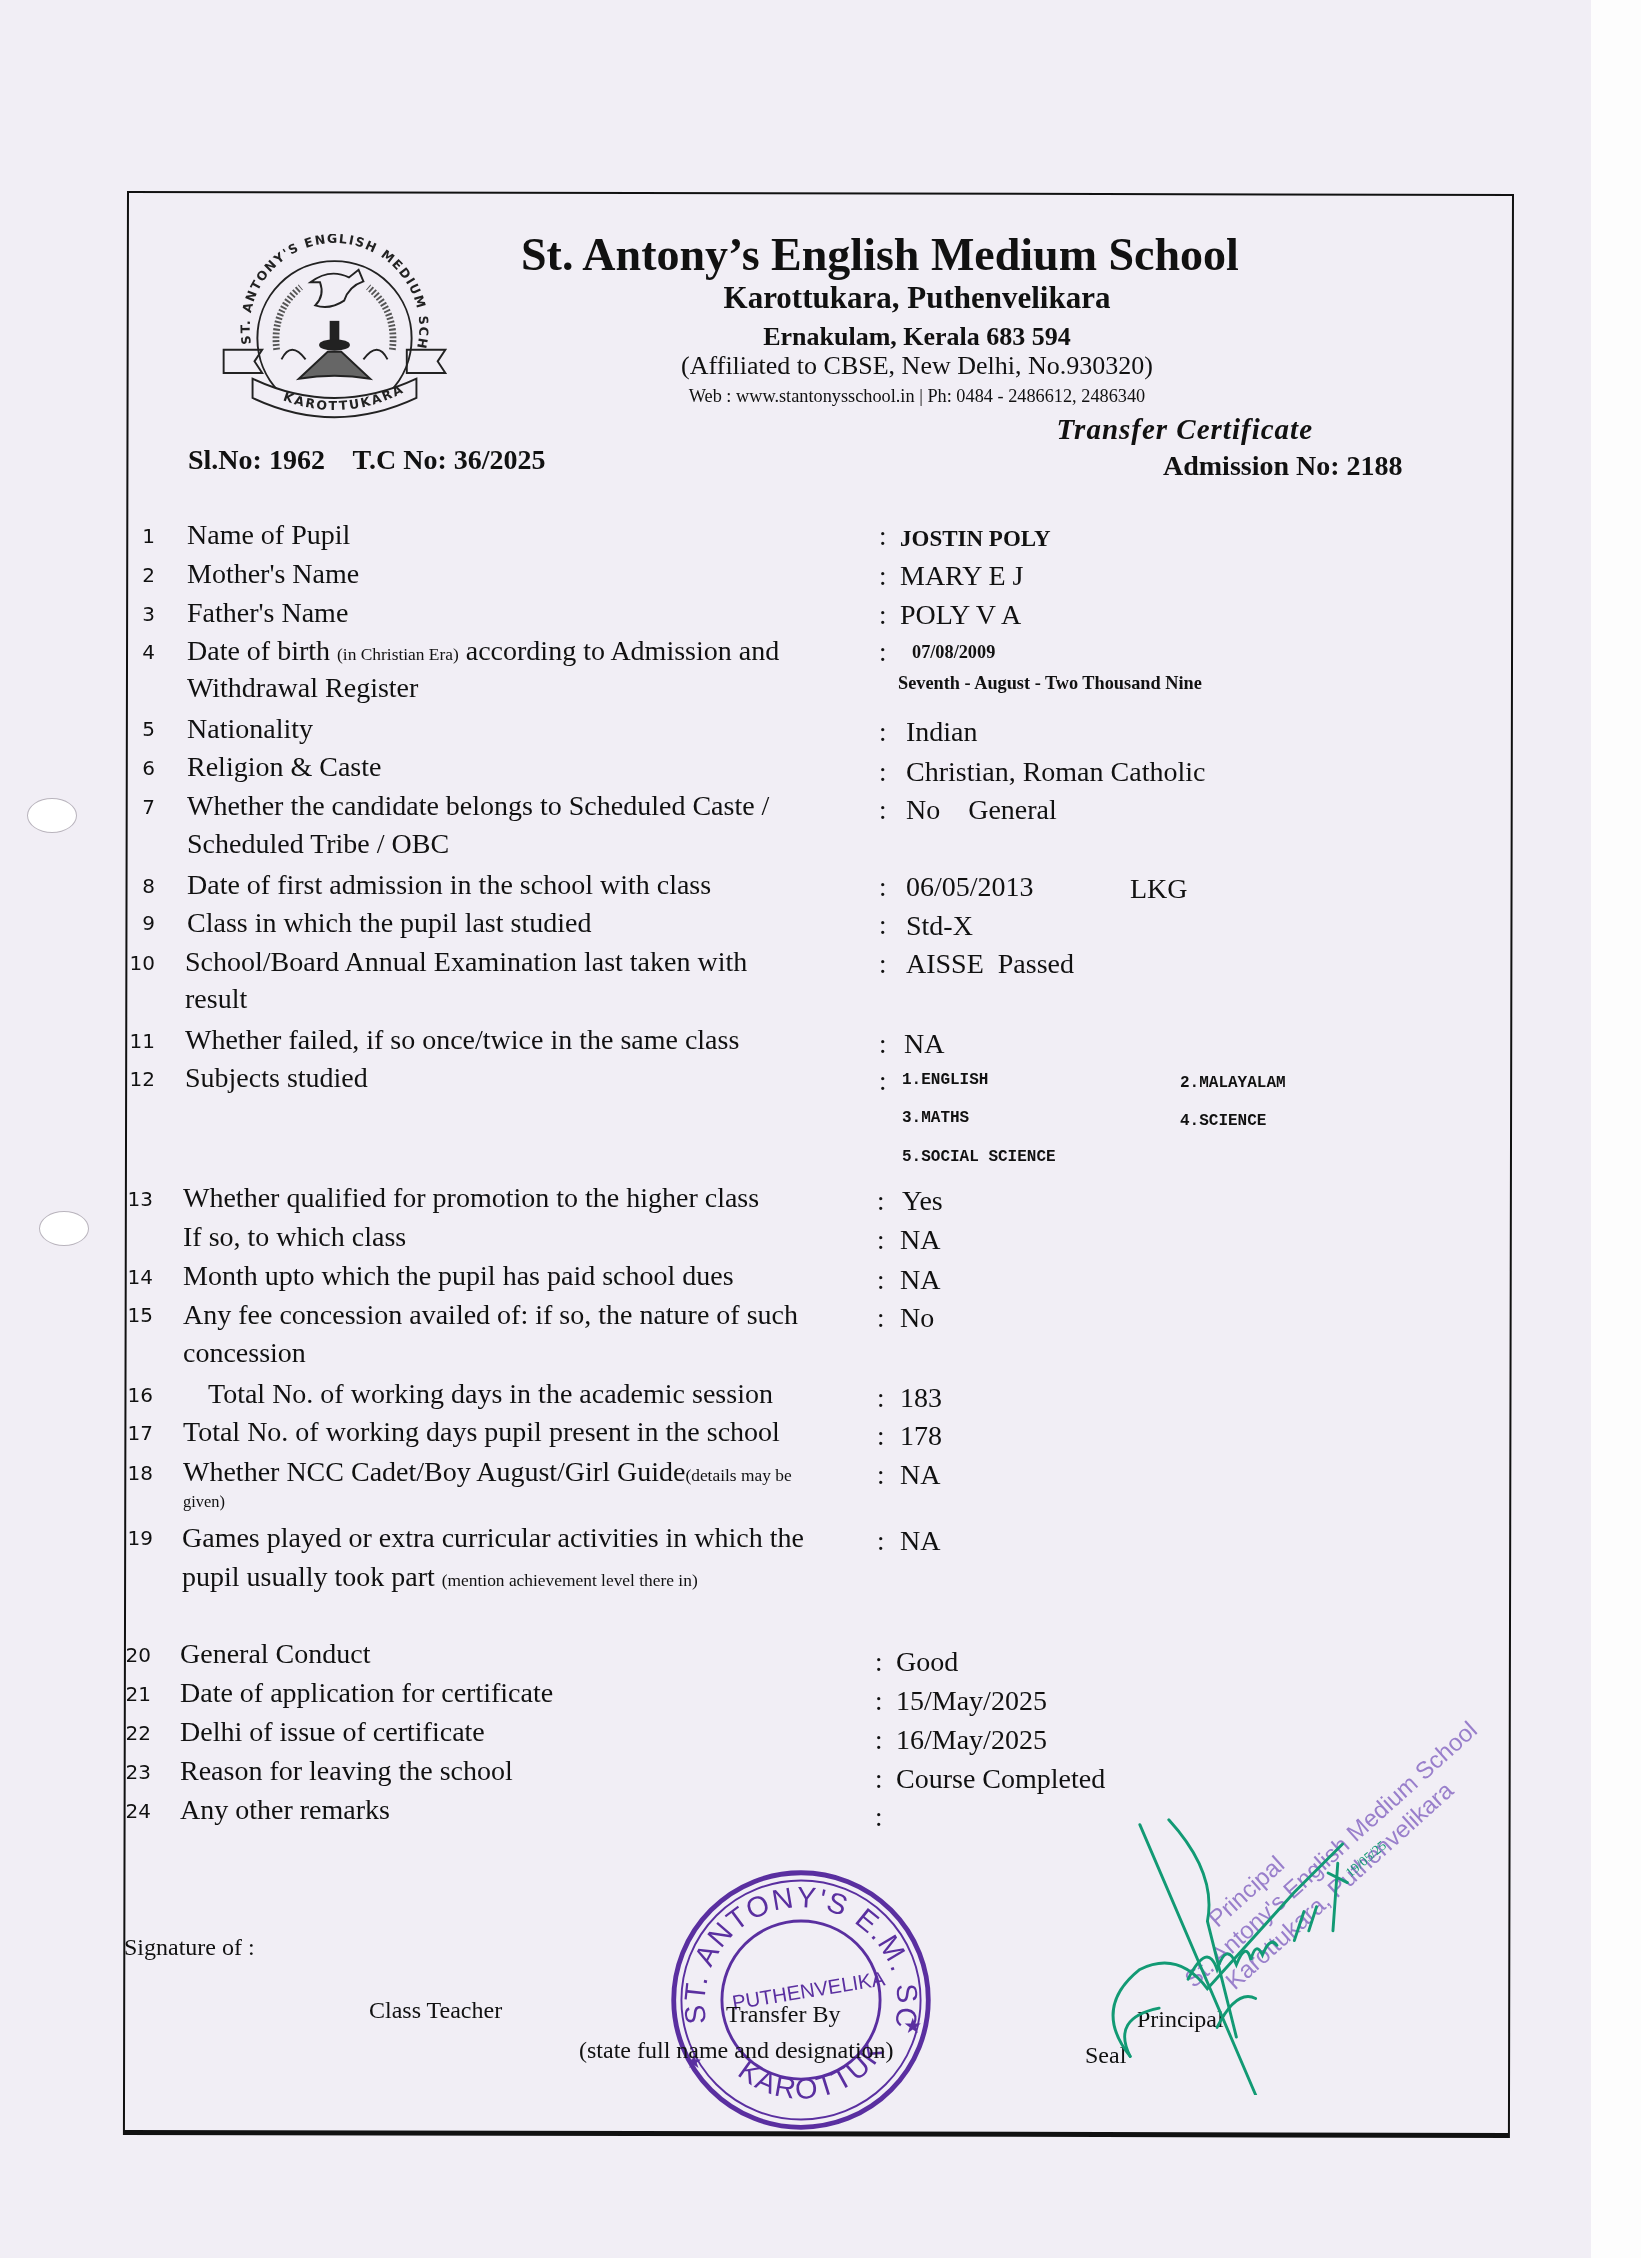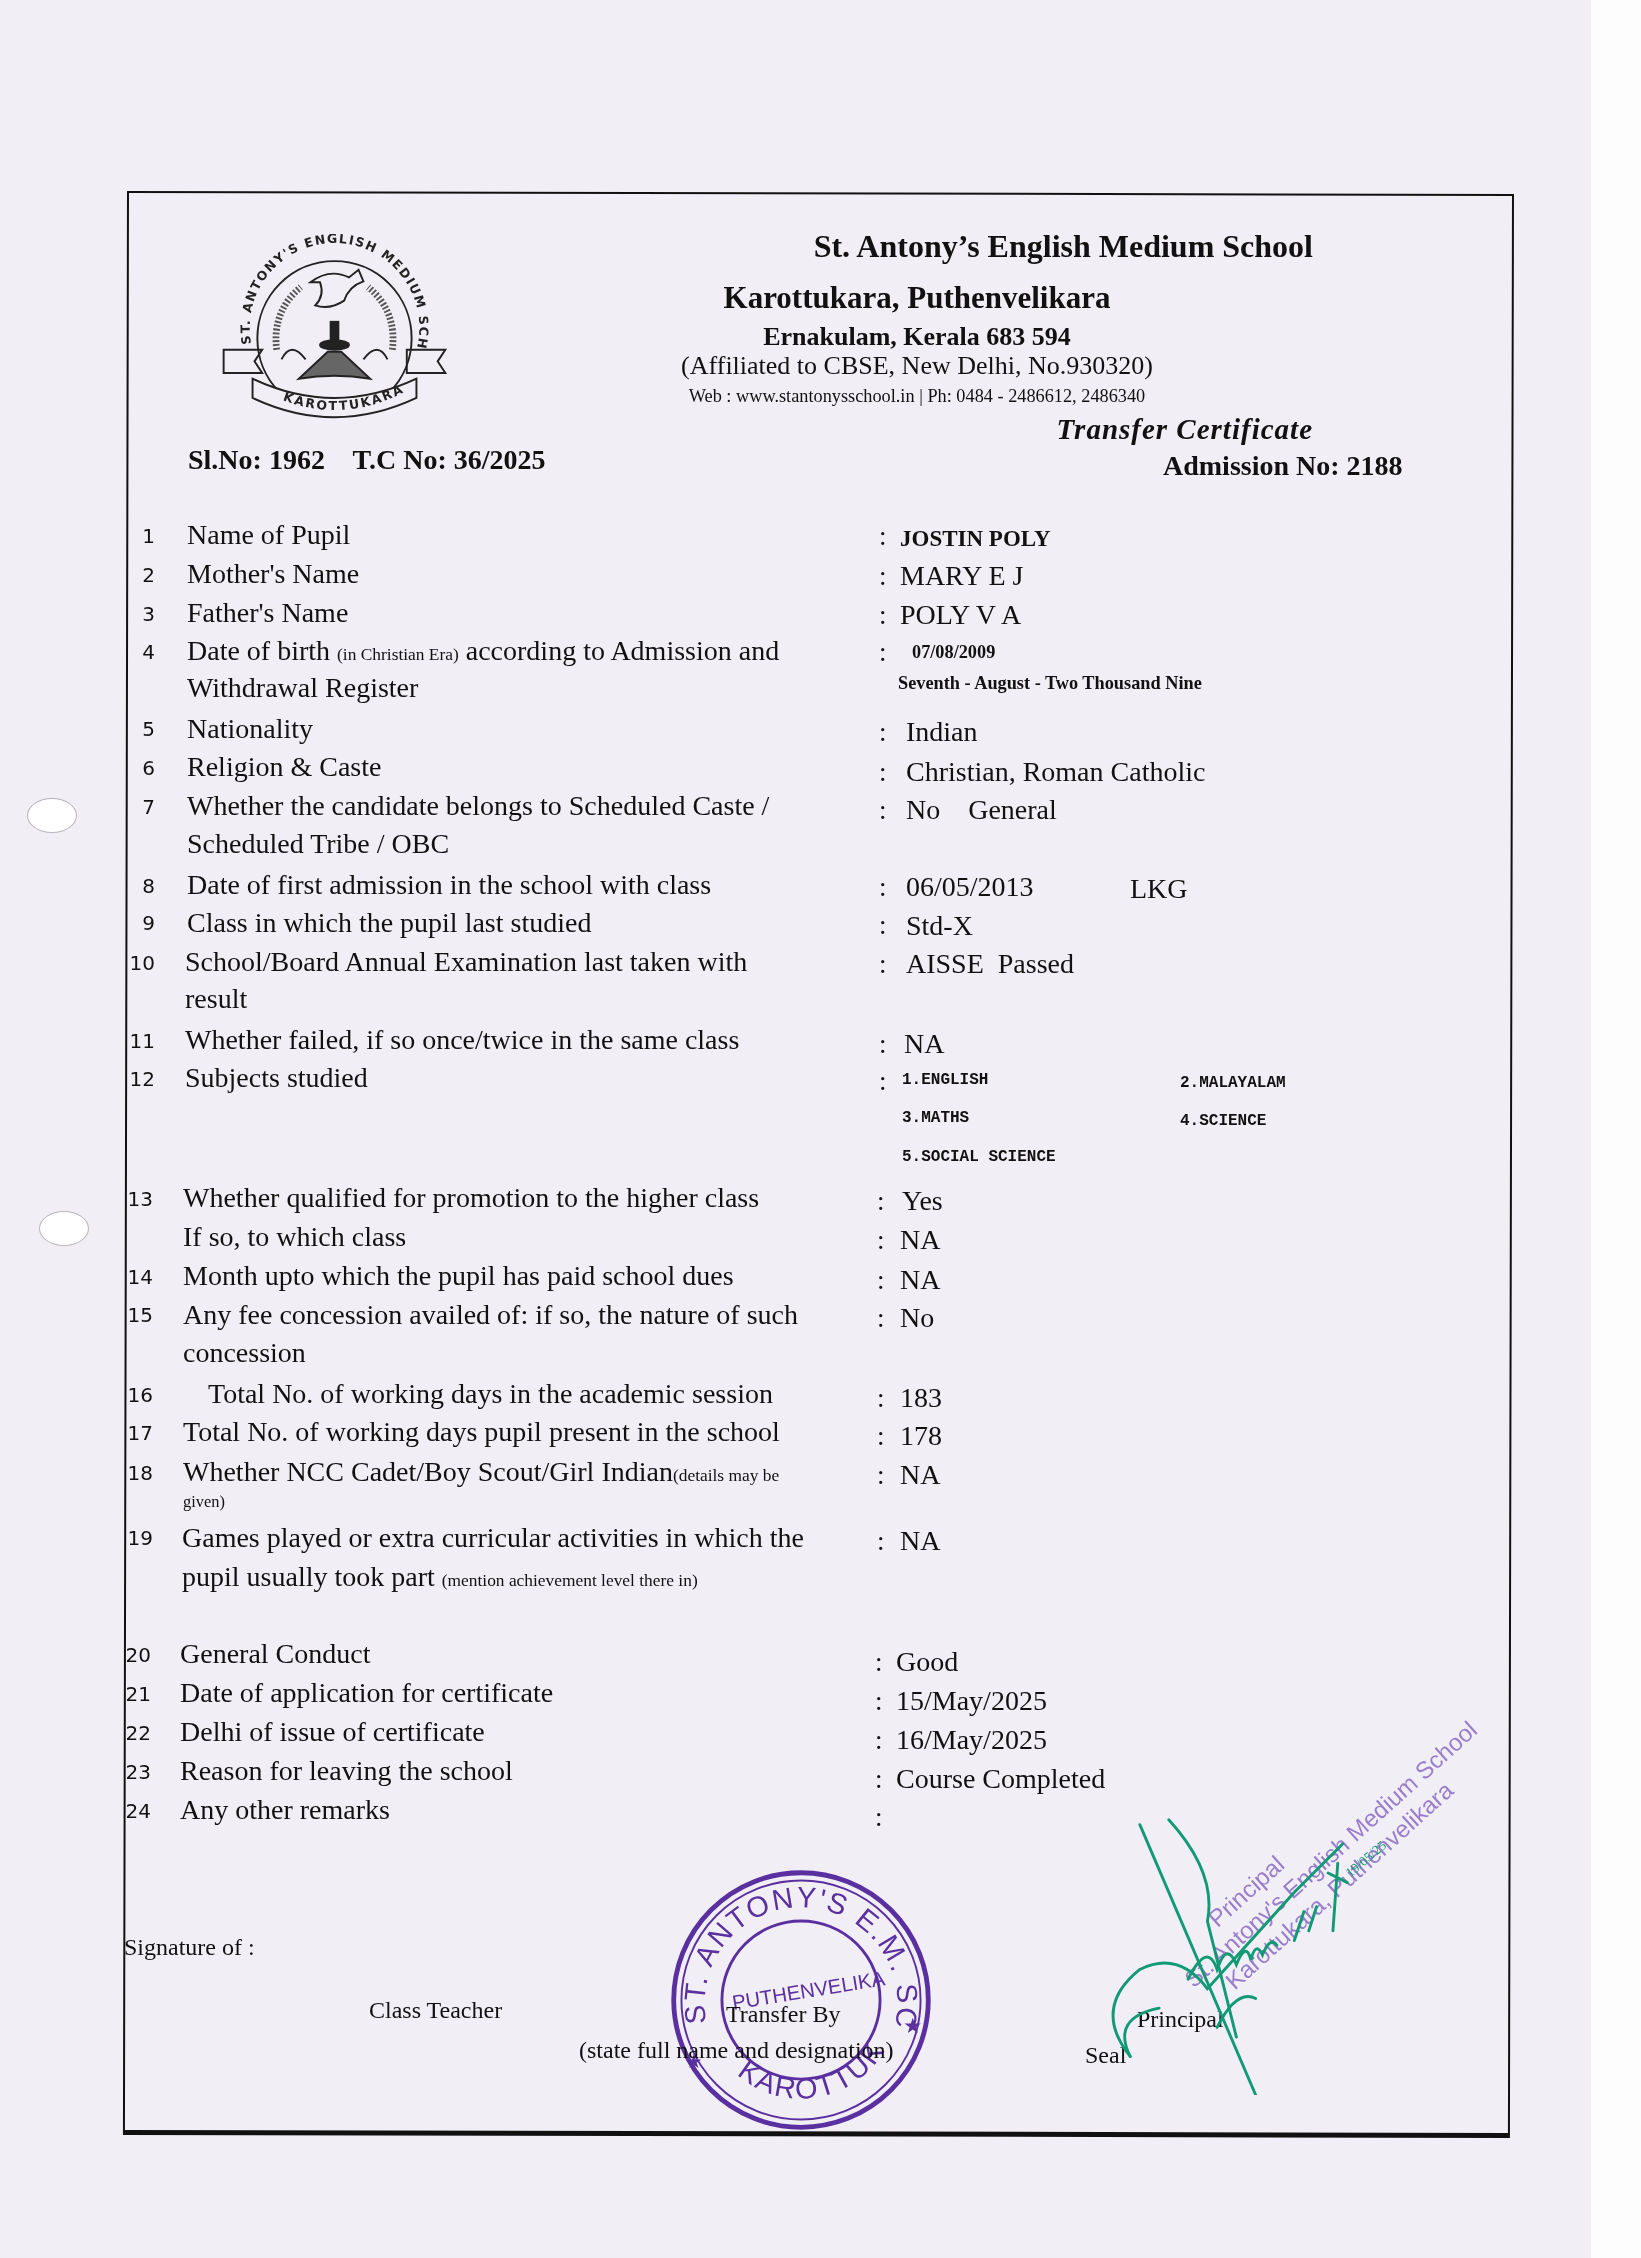--- a/index.html
+++ b/index.html
@@ -2,21 +2,21 @@
 <html><head>
 <meta charset="utf-8">
 <style>
   html,body{margin:0;padding:0;}
   body{width:1641px;height:2258px;position:relative;background:#f3f0f6;overflow:hidden;font-family:"Liberation Serif","DejaVu Serif",serif;color:#111;}
   .page{position:absolute;left:0;top:0;width:1591px;height:2258px;background:#f1eef5;}
   .page-edge{position:absolute;left:1591px;top:0;width:50px;height:2258px;background:#fdfdfd;}
   .hole{position:absolute;width:48px;height:33px;border-radius:50%;background:#fff;border:1.4px solid #b9b4bd;}
   .frame{position:absolute;left:127px;top:191px;width:1383px;height:1937px;border:2.9px solid #111;border-bottom-width:5.8px;transform:rotate(0.12deg);transform-origin:top left;}
   .abs{position:absolute;white-space:nowrap;}
-  .title{left:521px;top:228px;width:792px;text-align:right;font-size:32px;font-weight:bold;}
+  .title{left:521px;top:228px;width:792px;text-align:left;font-size:46px;font-weight:bold;}
   .sub1{left:521px;top:280px;width:792px;text-align:center;font-size:31px;font-weight:bold;}
   .sub2{left:521px;top:322px;width:792px;text-align:center;font-size:26px;font-weight:bold;}
   .sub3{left:521px;top:351px;width:792px;text-align:center;font-size:26px;}
   .sub4{left:521px;top:386px;width:792px;text-align:center;font-size:18.3px;}
   .tc{left:521px;top:413px;width:792px;text-align:right;font-size:29px;font-weight:bold;letter-spacing:1px;font-style:italic;}
   .slno{left:188px;top:444px;font-size:28px;font-weight:bold;}
   .adm{left:1163px;top:450px;font-size:28px;font-weight:bold;}
   .num{position:absolute;font-family:"DejaVu Sans","Liberation Sans",sans-serif;font-size:20px;width:41px;text-align:right;}
   .lbl{position:absolute;font-size:28px;white-space:nowrap;}
   .lbl small{font-size:17.4px;}
@@ -201,21 +201,21 @@
 
   <div>
     <span class="num" style="left:112px;top:1421px;">17</span>
     <span class="lbl" style="left:183px;top:1416px;">Total No. of working days pupil present in the school</span>
     <span class="colon" style="top:1421px;left:877px;">:</span>
     <span class="val" style="top:1420px;left:900px;">178</span>
   </div>
 
   <div>
     <span class="num" style="left:112px;top:1461px;">18</span>
-    <span class="lbl" style="left:183px;top:1456px;"><span>Whether NCC Cadet/Boy Scout/Girl Indian</span><small>(details may be</small></span>
+    <span class="lbl" style="left:183px;top:1456px;"><span>Whether NCC Cadet/Boy August/Girl Guide</span><small>(details may be</small></span>
     <span class="lbl" style="left:183px;top:1492px;font-size:16.4px;">given)</span>
     <span class="colon" style="top:1460px;left:877px;">:</span>
     <span class="val" style="top:1459px;left:900px;">NA</span>
   </div>
 
   <div>
     <span class="num" style="left:112px;top:1526px;">19</span>
     <span class="lbl" style="left:182px;top:1522px;">Games played or extra curricular activities in which the</span>
     <span class="lbl" style="left:182px;top:1561px;"><span>pupil usually took part </span><small>(mention achievement level there in)</small></span>
     <span class="colon" style="top:1526px;left:877px;">:</span>

